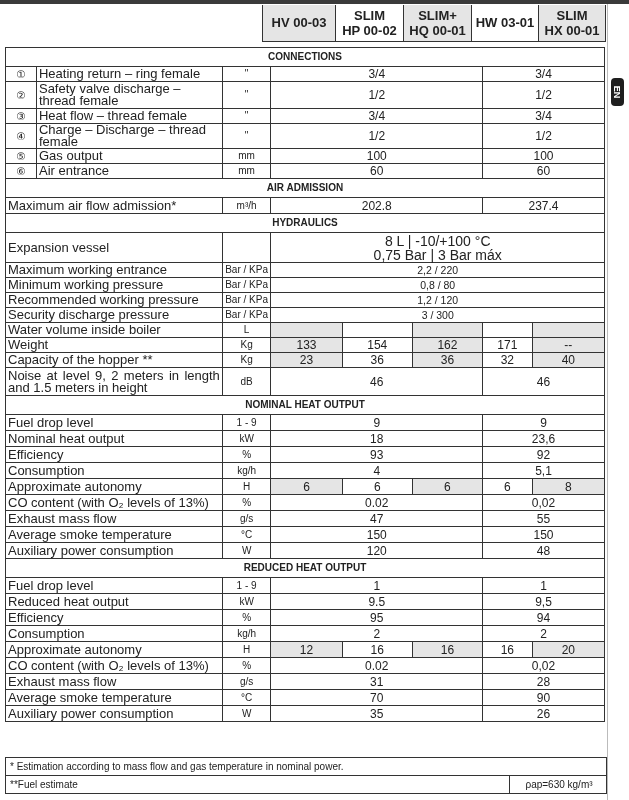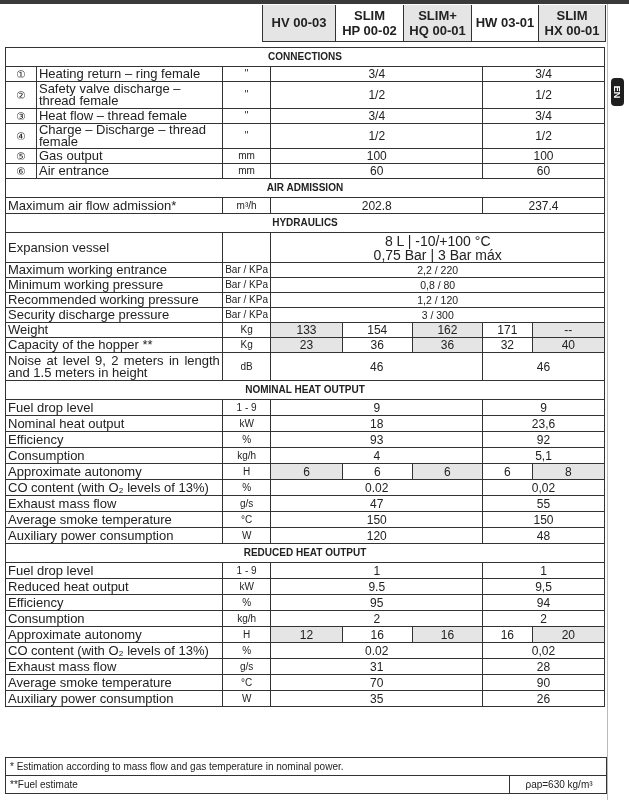--- a/index.html
+++ b/index.html
@@ -150,20 +150,29 @@
   <tr class="r15">
     <td colspan="2" class="lbl">Recommended working pressure</td>
     <td class="unit">Bar / KPa</td>
     <td colspan="5" class="c">1,2 / 120</td>
   </tr>
   <tr class="r15">
     <td colspan="2" class="lbl">Security discharge pressure</td>
     <td class="unit">Bar / KPa</td>
     <td colspan="5" class="c">3 / 300</td>
   </tr>
+  <tr class="r15">
+    <td colspan="2" class="lbl">Water volume inside boiler</td>
+    <td class="unit">L</td>
+    <td class="gray num"></td>
+    <td class="num"></td>
+    <td class="gray num"></td>
+    <td class="num"></td>
+    <td class="gray num"></td>
+  </tr>
 
   <tr class="r15">
     <td colspan="2" class="lbl">Weight</td>
     <td class="unit">Kg</td>
     <td class="gray num">133</td>
     <td class="num">154</td>
     <td class="gray num">162</td>
     <td class="num">171</td>
     <td class="gray num">--</td>
   </tr>

